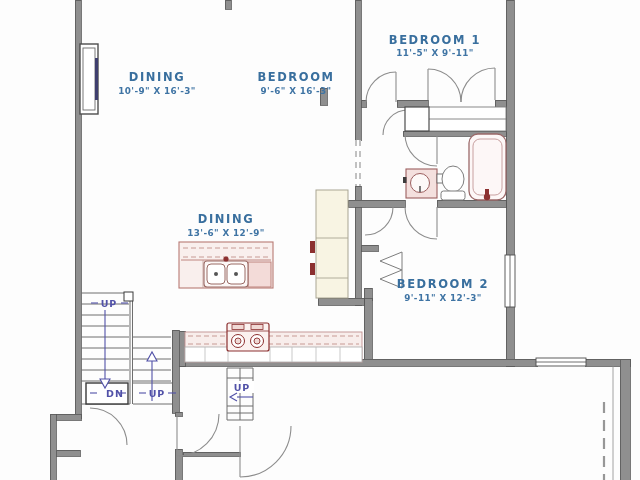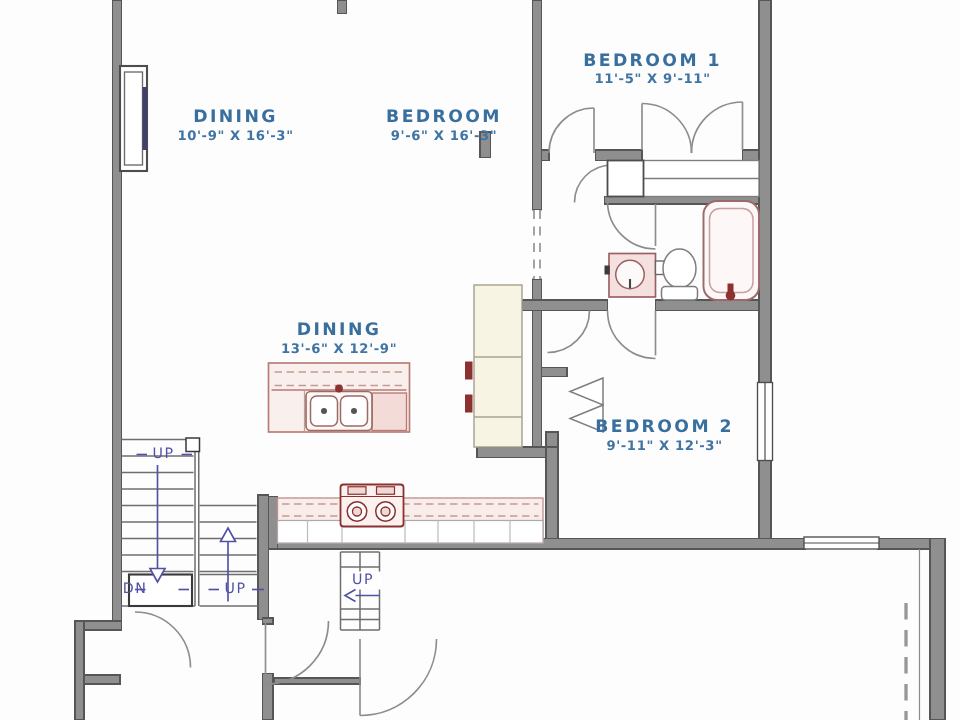--- a/index.html
+++ b/index.html
@@ -2,21 +2,21 @@
 <html><head>
 <meta charset="utf-8">
 <style>
   html,body{margin:0;padding:0;background:#ffffff;}
   .plan{position:relative;width:640px;height:480px;background:#fdfdfd;overflow:hidden;
         font-family:"DejaVu Sans",sans-serif;}
   .plan svg{position:absolute;left:0;top:0;}
   .lbl{position:absolute;transform:translate(-50%,-50%);white-space:nowrap;text-align:center;}
   .room-name{color:#396f9e;font-weight:bold;font-size:11.5px;letter-spacing:1.6px;}
   .room-dim{color:#3f74a4;font-weight:600;font-size:8.8px;letter-spacing:0.4px;}
-  .stair-lbl{color:#5151a8;font-weight:normal;font-size:9.5px;letter-spacing:1px;text-align:center;}
+  .stair-lbl{color:#5151a8;font-weight:bold;font-size:9.5px;letter-spacing:1px;text-align:center;}
 </style>
 </head>
 <body>
 
 <div class="plan">
 <svg width="640" height="480" viewBox="0 0 640 480">
 
   <g fill="#8f8f8f" stroke="#565656" stroke-width="0.8" shape-rendering="crispEdges">
     <rect x="75" y="0" width="6" height="418"></rect>
     <rect x="50" y="414" width="31" height="6"></rect>
@@ -240,16 +240,16 @@
   <div class="lbl room-name" style="left:435px;top:40px">BEDROOM 1</div>
   <div class="lbl room-dim" style="left:435px;top:53px">11'-5" X 9'-11"</div>
 
   <div class="lbl room-name" style="left:226px;top:219px">DINING</div>
   <div class="lbl room-dim" style="left:226px;top:233px">13'-6" X 12'-9"</div>
 
   <div class="lbl room-name" style="left:443px;top:284px">BEDROOM 2</div>
   <div class="lbl room-dim" style="left:443px;top:298px">9'-11" X 12'-3"</div>
 
   <div class="lbl stair-lbl" style="left:109px;top:303px">UP</div>
-  <div class="lbl stair-lbl" style="left:90px;top:393px">DN</div>
+  <div class="lbl stair-lbl" style="left:115px;top:393px">DN</div>
   <div class="lbl stair-lbl" style="left:157px;top:393px">UP</div>
   <div class="lbl stair-lbl" style="left:242px;top:387px">UP</div>
 </div>
 
 </body></html>

